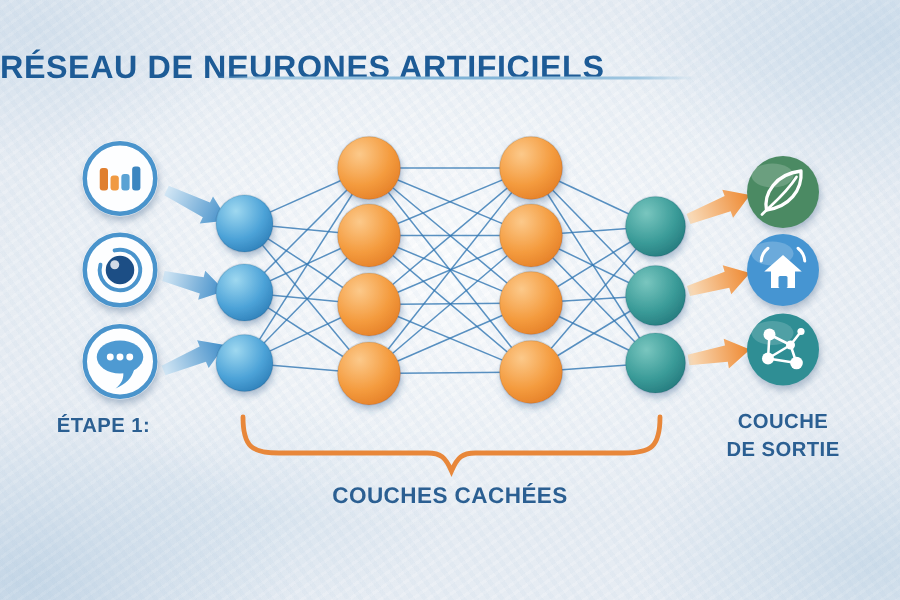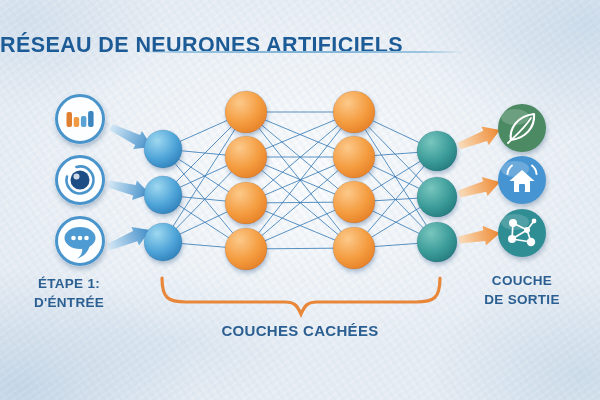--- a/index.html
+++ b/index.html
@@ -232,21 +232,20 @@
         <circle cx="30" cy="22" r="3" fill="#ffffff"></circle>
         <circle cx="15" cy="31" r="4" fill="#ffffff"></circle>
         <circle cx="34" cy="34" r="4.2" fill="#ffffff"></circle>
         <circle cx="37" cy="13" r="2.4" fill="#ffffff"></circle>
       </g>
     </svg>
   </div>
 
   <div class="side-label" style="left:4px;top:275px;width:130px">
     <div>ÉTAPE 1:</div>
-    <div>D'ÉNTRÉE</div>
   </div>
 
   <div class="side-label hidden-label" style="left:190px;top:320px;width:220px">
     <div>COUCHES CACHÉES</div>
   </div>
 
   <div class="side-label" style="left:457px;top:272px;width:130px">
     <div>COUCHE</div>
     <div>DE SORTIE</div>
   </div>

